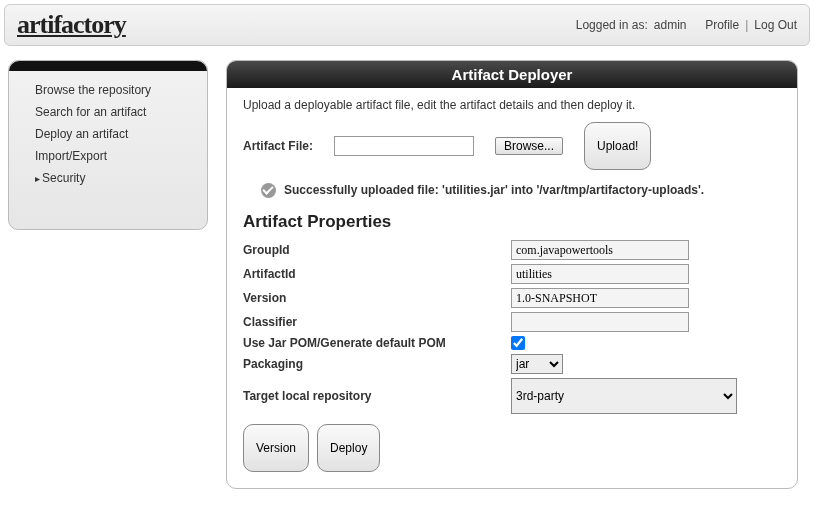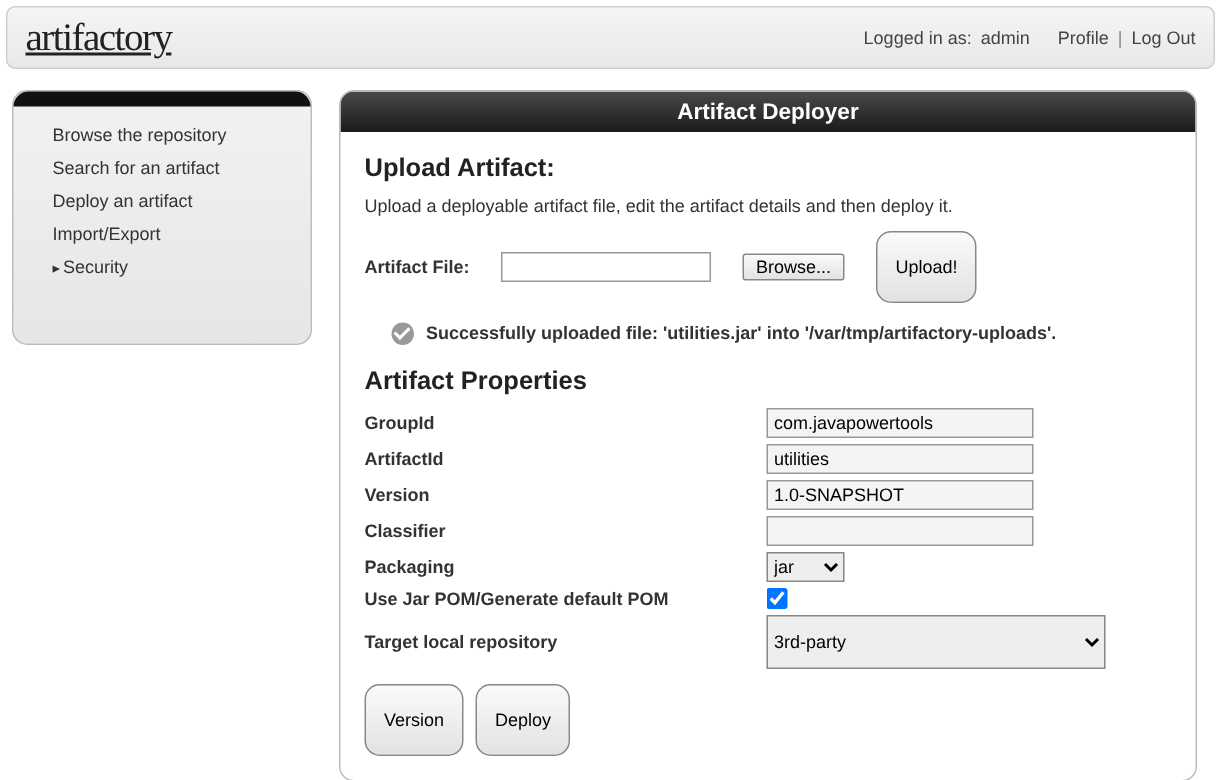--- a/index.html
+++ b/index.html
@@ -18,21 +18,21 @@
       margin: 4px;
       padding: 6px 12px 6px 12px;
       display: flex;
       align-items: center;
       justify-content: space-between;
       height: 42px;
     }
     .logo {
       font-family: Georgia, serif;
       font-size: 26px;
-      font-weight: 400;
+      font-weight: 700;
       letter-spacing: -1px;
       color: #222;
       text-decoration: underline;
       text-decoration-thickness: 2px;
       text-underline-offset: 2px;
     }
     .header-right {
       font-size: 12px;
       color: #444;
       display: flex;
@@ -123,21 +123,21 @@
       border: solid #fff; border-width: 0 2px 2px 0;
       transform: rotate(45deg);
     }
     .status-text { font-size: 12px; font-weight: bold; color: #333; line-height: 1.35; }
     .props { margin-top: 4px; }
     .prop-row { display: flex; align-items: center; margin: 4px 0; }
     .prop-label { width: 268px; font-size: 12px; font-weight: bold; color: #333; }
     .prop-input {
       width: 178px; height: 20px;
       border: 1px solid #999; background: #f4f4f4;
-      padding: 1px 4px; font-size: 12px; font-family: Liberation Sans, sans-serif;
+      padding: 1px 4px; font-size: 12px; font-family: Liberation Serif, serif;
     }
     .prop-select-sm {
       width: 52px; height: 20px; border: 1px solid #888;
       background: #eee; font-size: 12px; font-family: inherit;
     }
     .prop-select-lg {
       width: 226px; height: 36px; border: 1px solid #888;
       background: #eee; font-size: 12px; font-family: inherit;
     }
     .checkbox { width: 14px; height: 14px; }
@@ -167,21 +167,20 @@
       <div class="sidebar-item">Deploy an artifact</div>
       <div class="sidebar-item">Import/Export</div>
       <div class="sidebar-item active">Security</div>
     </div>
   </div>
 
   <div class="panel">
     <div class="panel-title">Artifact Deployer</div>
     <div class="panel-body">
 
-      <div class="section-h">Upload Artifact:</div>
       <div class="desc">Upload a deployable artifact file, edit the artifact details and then deploy it.</div>
 
       <div class="file-row">
         <span class="file-label">Artifact File:</span>
         <input type="text" class="file-text" value="" style="">
         <button class="btn square">Browse...</button>
         <button class="btn">Upload!</button>
       </div>
 
       <div class="status-row">
@@ -202,30 +201,30 @@
         </div>
         <div class="prop-row">
           <div class="prop-label">Version</div>
           <input class="prop-input" value="1.0-SNAPSHOT" style="">
         </div>
         <div class="prop-row">
           <div class="prop-label">Classifier</div>
           <input class="prop-input" value="" style="">
         </div>
         <div class="prop-row">
+          <div class="prop-label">Use Jar POM/Generate default POM</div>
+          <input type="checkbox" class="checkbox" checked="" style="">
+        </div>
+        <div class="prop-row">
           <div class="prop-label">Packaging</div>
           <select class="prop-select-sm">
             <option>jar</option>
           </select>
         </div>
         <div class="prop-row">
-          <div class="prop-label">Use Jar POM/Generate default POM</div>
-          <input type="checkbox" class="checkbox" checked="" style="">
-        </div>
-        <div class="prop-row">
           <div class="prop-label">Target local repository</div>
           <select class="prop-select-lg">
             <option>3rd-party</option>
           </select>
         </div>
       </div>
 
       <div class="action-row">
         <button class="btn">Version</button>
         <button class="btn">Deploy</button>

